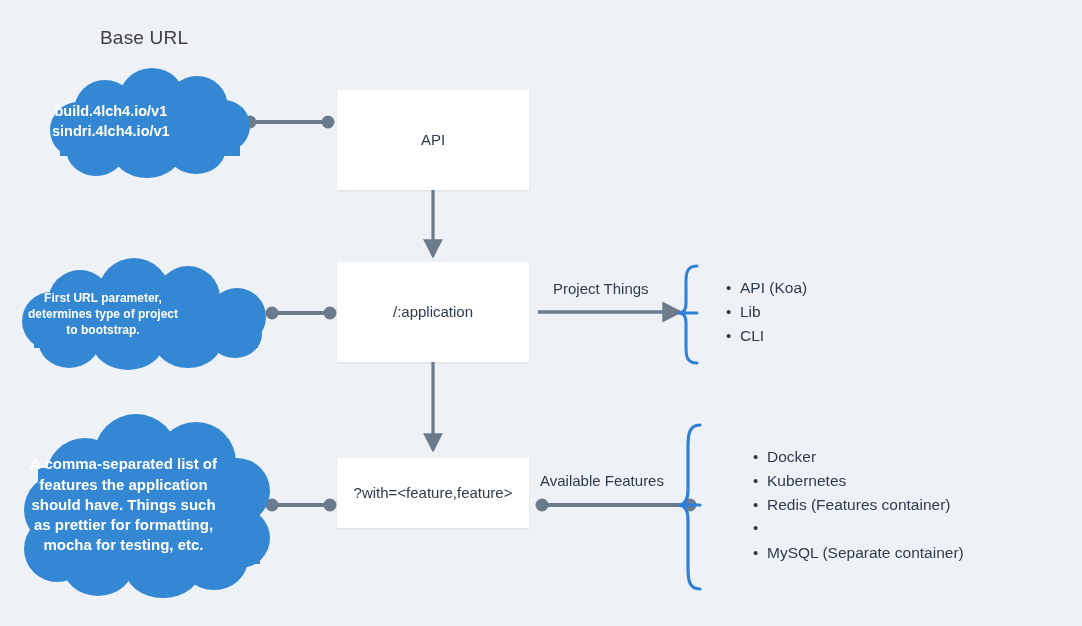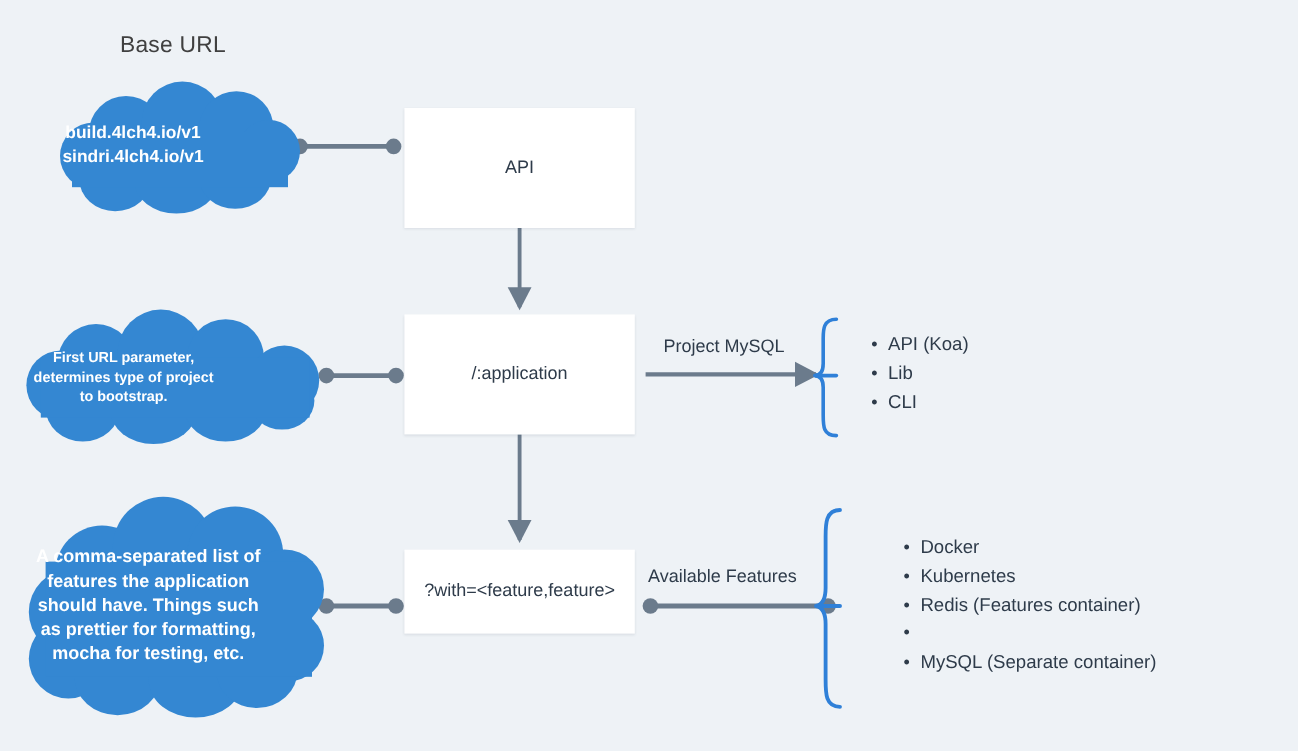--- a/index.html
+++ b/index.html
@@ -231,21 +231,21 @@
   </div>
 
   <div class="node-box" style="left:337px; top:262px; width:192px; height:100px;">
     <span>/:application</span>
   </div>
 
   <div class="node-box" style="left:337px; top:458px; width:192px; height:70px;">
     <span>?with=&lt;feature,feature&gt;</span>
   </div>
 
-  <div class="edge-label" style="left:553px; top:280px;">Project MySQL</div>
+  <div class="edge-label" style="left:553px; top:280px;">Project Things</div>
 
   <div class="edge-label" style="left:540px; top:472px;">Available Features</div>
 
   <div class="bullet-list" style="left:726px; top:279px;">
     <div class="bullet-item">
       <span class="bullet-dot">•</span>
       <span>API (Koa)</span>
     </div>
     <div class="bullet-item">
       <span class="bullet-dot">•</span>

